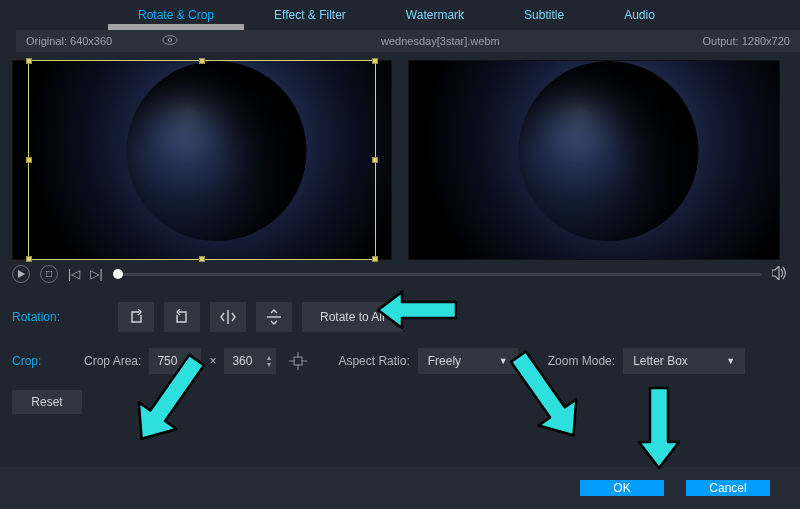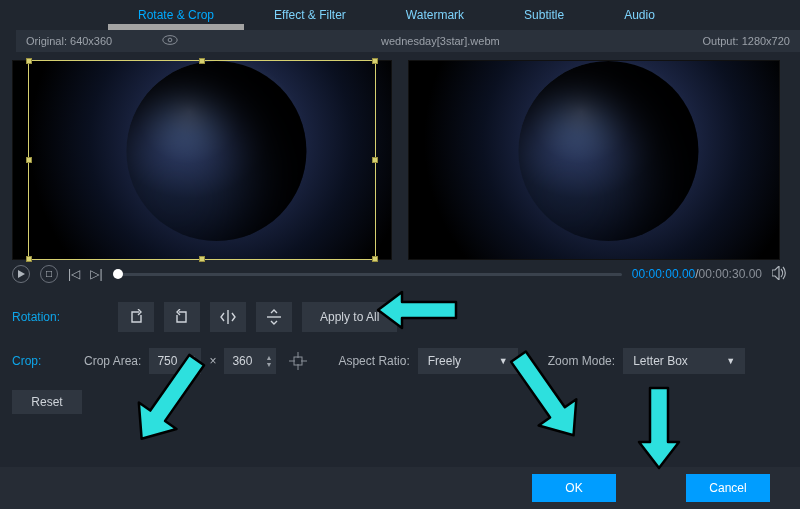--- a/index.html
+++ b/index.html
@@ -134,24 +134,24 @@
     display:flex; align-items:center; justify-content:center;
     margin-left:0;
   }
   .footer {
     position:absolute; bottom:0; left:0; right:0;
     background:#262c35; height:42px;
     display:flex; align-items:center; justify-content:flex-end;
     gap:22px; padding-right:30px;
   }
   .main-btn {
-    width:84px; height:28px;
+    width:84px; height:16px;
     background:#009dff; color:#fff;
     display:flex; align-items:center; justify-content:center;
-    cursor:pointer; font-size:12px;margin-left:48px;
+    cursor:pointer; font-size:12px;
   }
   .eye-icon { width:16px; height:10px;}
   
   .arrow { position:absolute; pointer-events:none;}
   .arrow svg { width:100%; height:100%; overflow:visible;}
   .arrow-path { fill:#2de0de; stroke:#000; stroke-width:2.5; stroke-linejoin:round;}
 </style>
 </head>
 <body>
 
@@ -209,21 +209,20 @@
   <div class="icon-btn-small">
       <svg width="6" height="6">
         <rect width="6" height="6" fill="none" stroke="#aeb4bb"></rect>
       </svg>
     </div>
   <div style="font-size:12px;color:#aeb4bb;cursor:pointer;">|◁</div>
   <div style="font-size:12px;color:#aeb4bb;cursor:pointer;">▷|</div>
   <div class="track">
       <div class="track-dot"></div>
     </div>
-  <span><span class="time-current">00:00:00.00</span><span>/</span><span class="time-total">00:00:30.00</span></span>
   <div style="color:#aeb4bb;">
     <svg width="16" height="14" viewBox="0 0 16 14">
         <polygon points="0,4 3,4 7,0 7,14 3,10 0,10" fill="none" stroke="#aeb4bb" stroke-width="1.2"></polygon>
         <path d="M9 3 A6 6 0 0 1 9 11 M11 1 A9 9 0 0 1 11 13" fill="none" stroke="#aeb4bb" stroke-width="1.2"></path>
       </svg>
   </div>
 </div>
 
 <div class="controls">
   <div class="row">
@@ -248,21 +247,21 @@
           <path d="M13 4 L16 8 L13 12"></path>
         </svg>
     </div>
     <div class="sq-btn">
       <svg width="18" height="16" viewBox="0 0 18 16">
           <path d="M2 8 H16"></path>
           <path d="M6 4 L9 1 L12 4"></path>
           <path d="M6 12 L9 15 L12 12"></path>
         </svg>
     </div>
-    <div class="apply-btn">Apply to All</div>
+    <div class="apply-btn">Rotate to All</div>
   </div>
 
   <div class="row" style="gap:8px;">
     <div class="row-label">Crop:</div>
     <div style="width:4px;"></div>
     <span>Crop Area:</span>
     <div class="num-input">
       <span>750</span>
       <div class="spinners">
           <div>▲</div>

